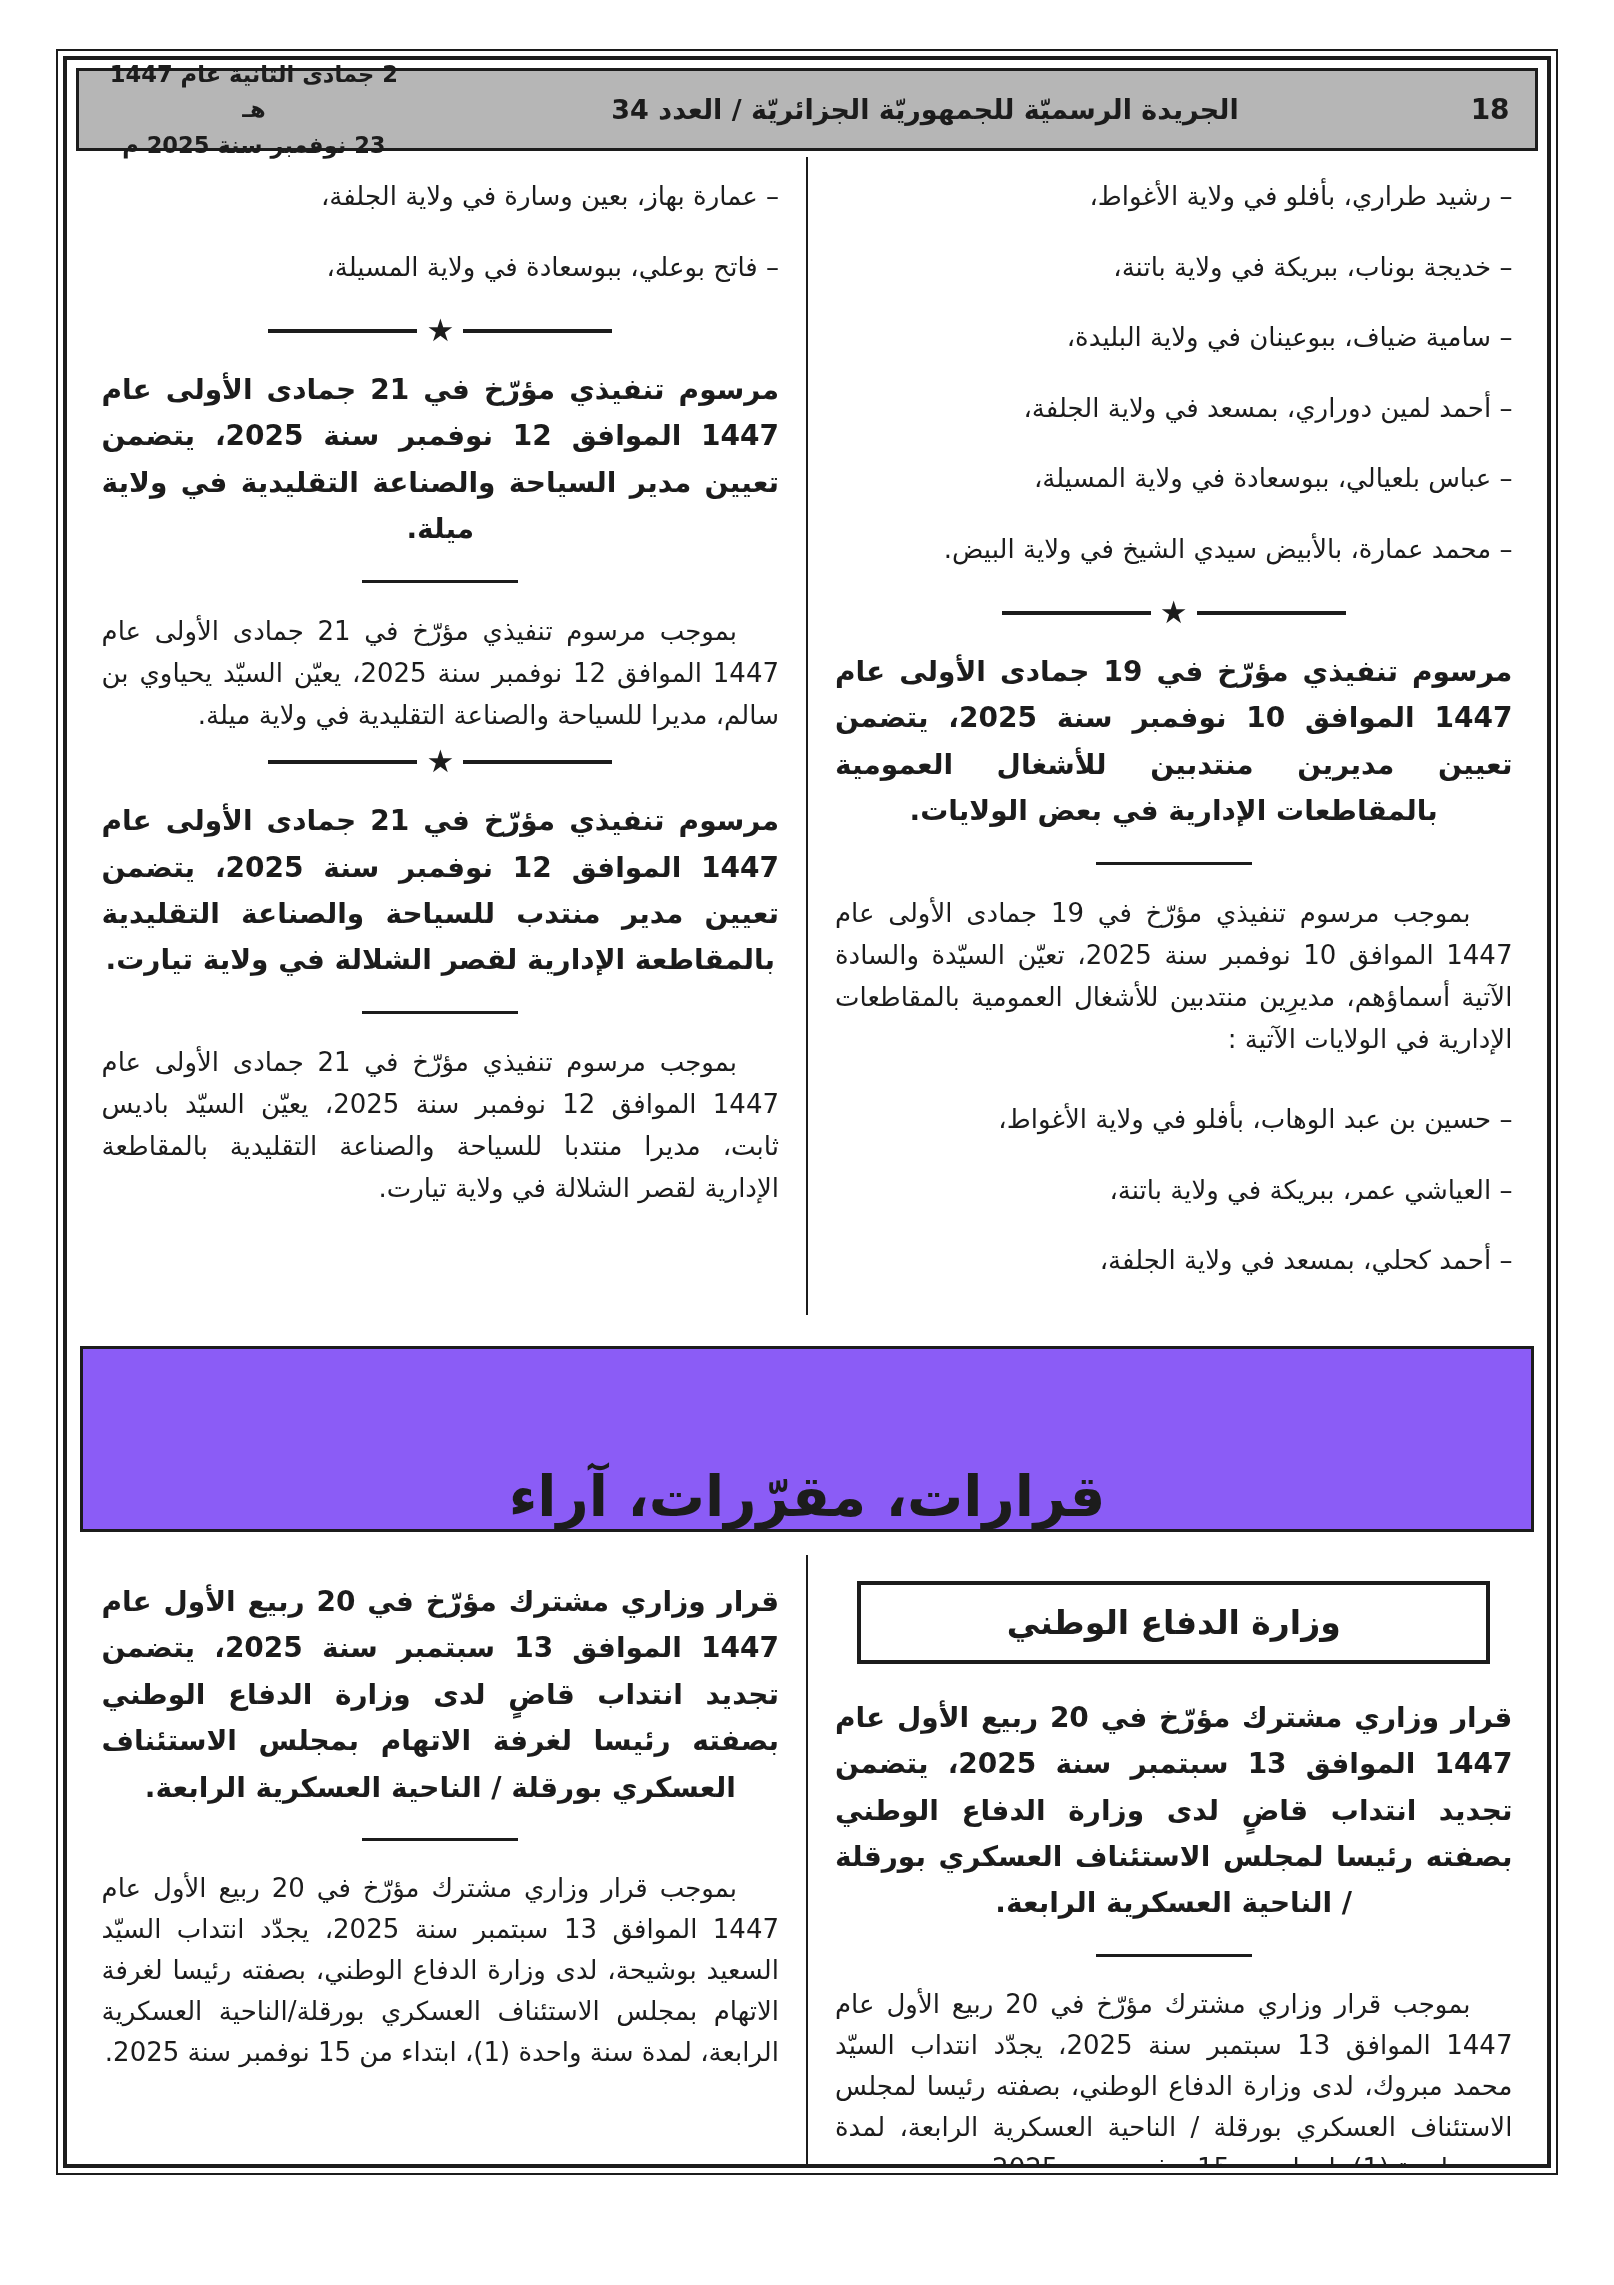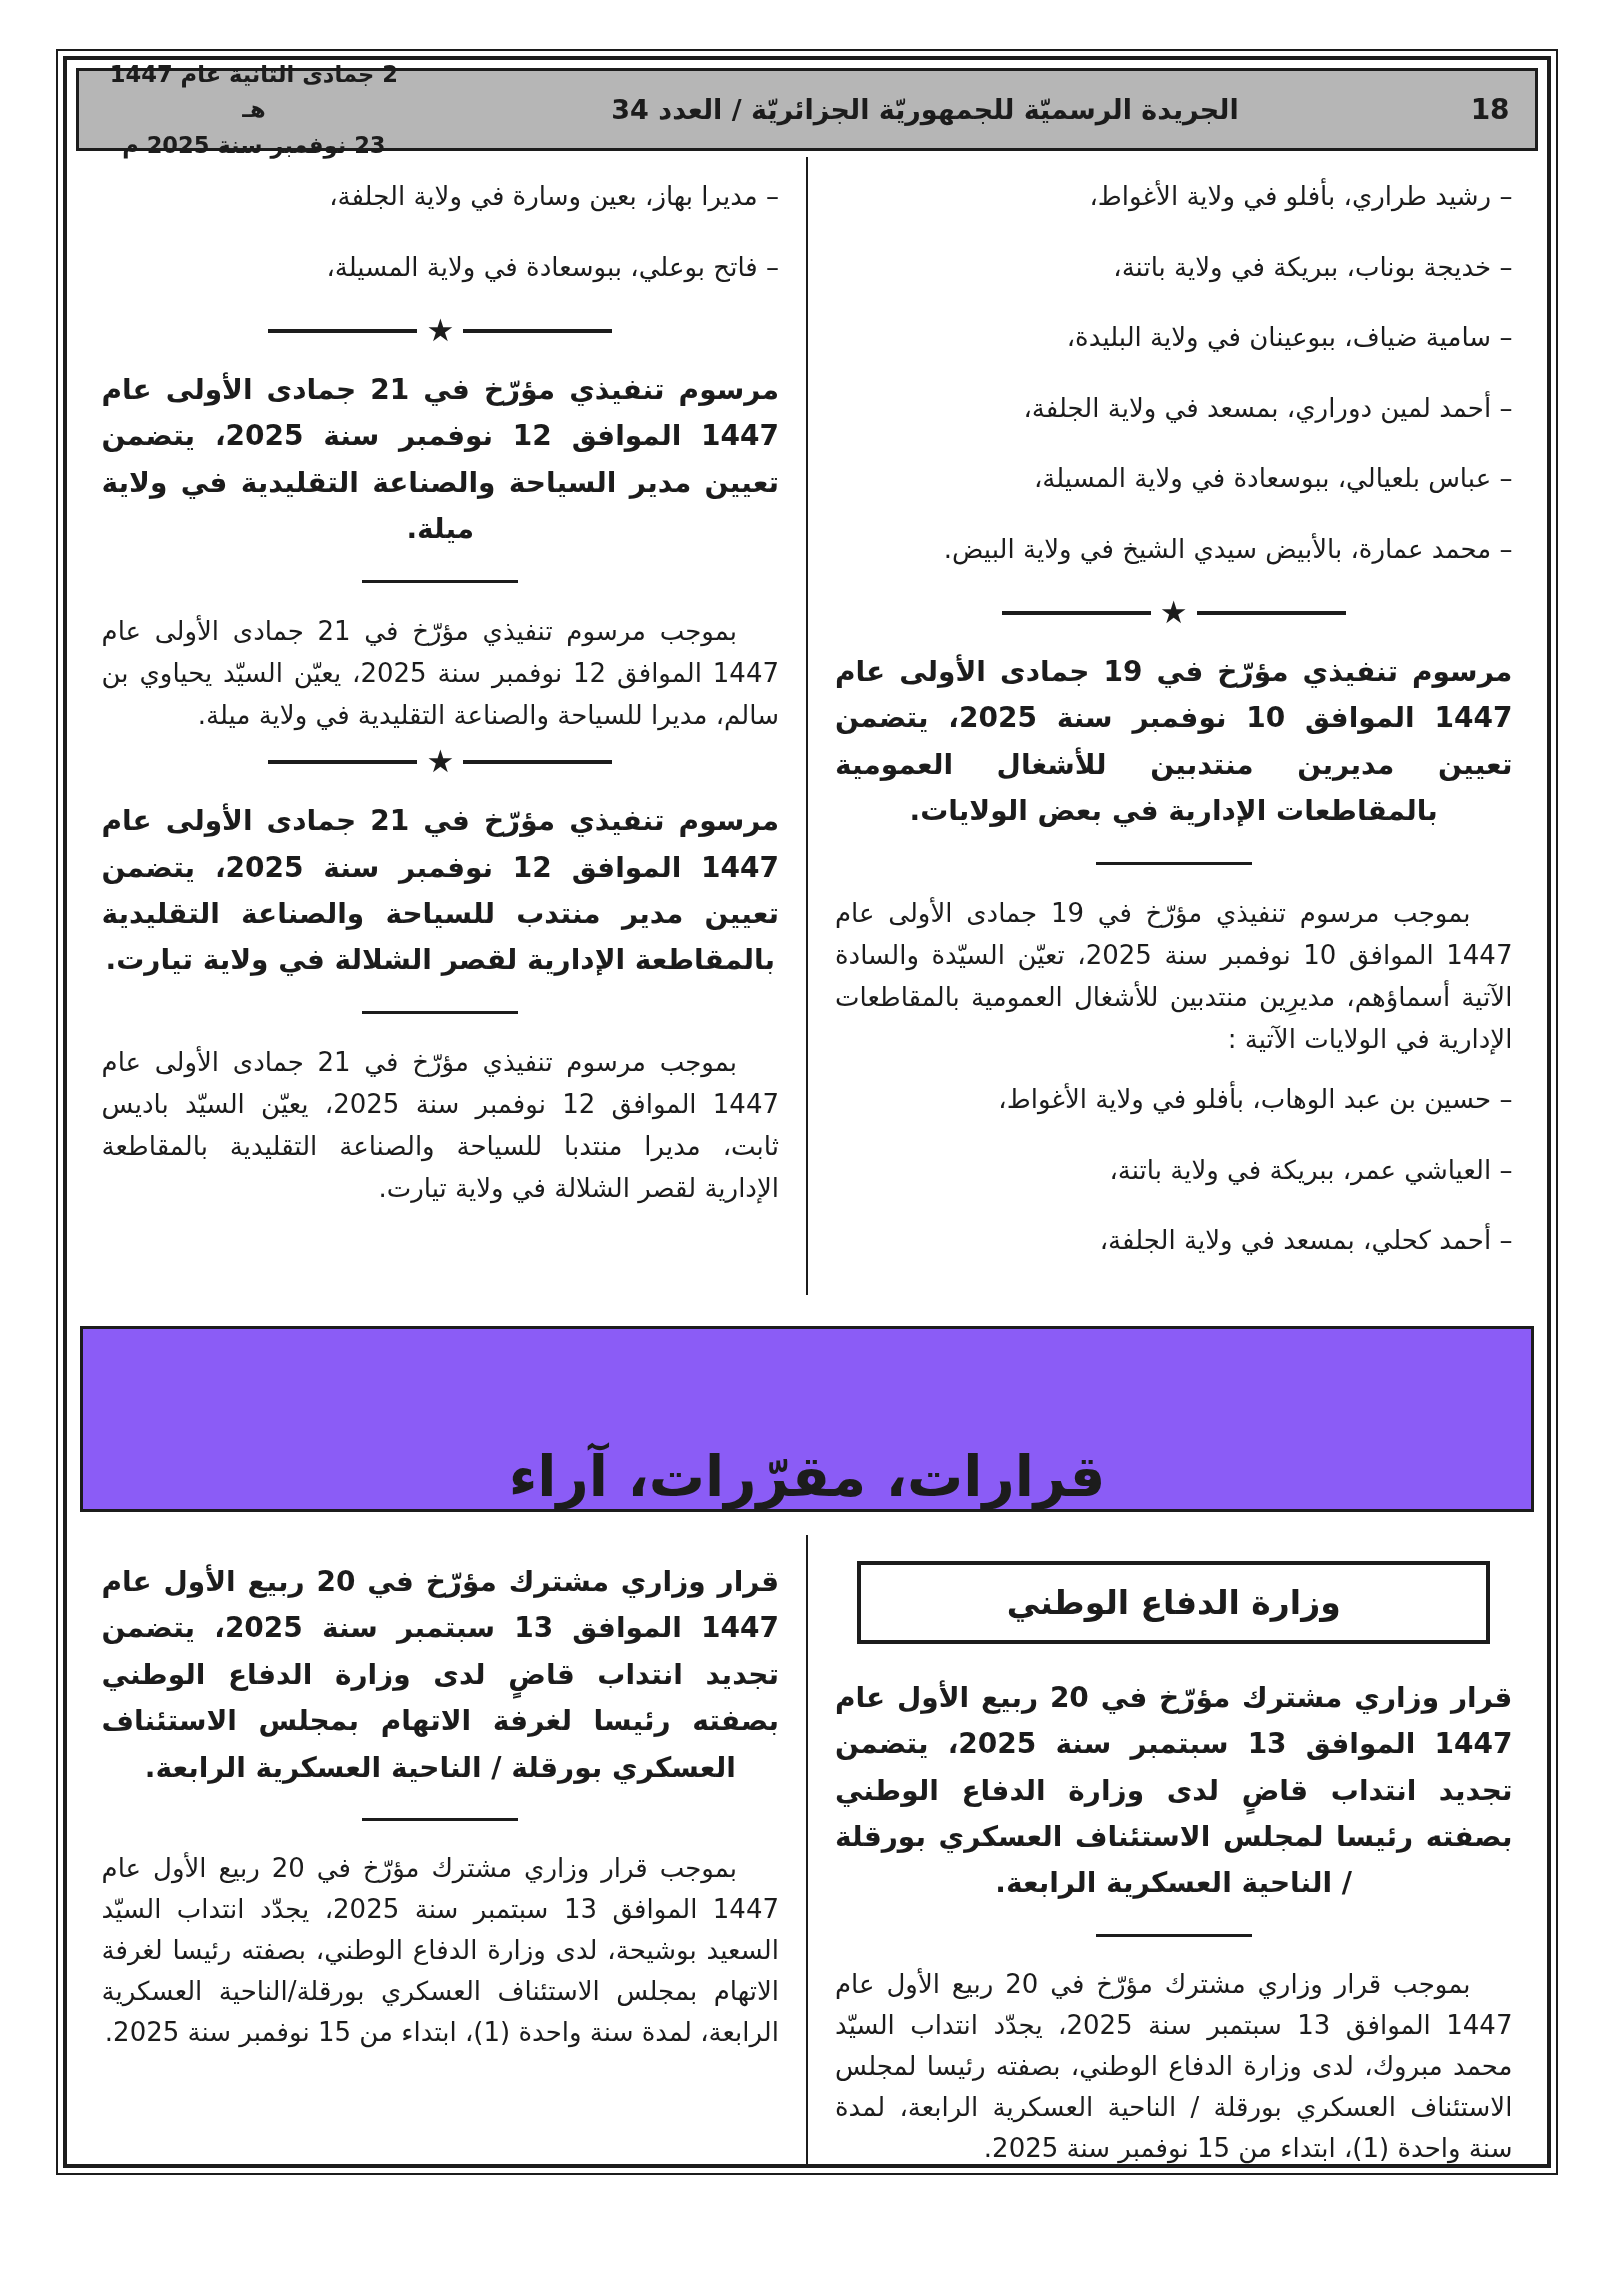--- a/index.html
+++ b/index.html
@@ -93,27 +93,27 @@
           <div class="star-divider">
             <span class="seg"></span>
             <span class="star-icon">★</span>
             <span class="seg"></span>
           </div>
 
           <p class="decree-heading">مرسوم تنفيذي مؤرّخ في 19 جمادى الأولى عام 1447 الموافق 10 نوفمبر سنة 2025، يتضمن تعيين مديرين منتدبين للأشغال العمومية بالمقاطعات الإدارية في بعض الولايات.</p>
           <div class="short-divider"></div>
           <p class="decree-body">بموجب مرسوم تنفيذي مؤرّخ في 19 جمادى الأولى عام 1447 الموافق 10 نوفمبر سنة 2025، تعيّن السيّدة والسادة الآتية أسماؤهم، مديرِين منتدبين للأشغال العمومية بالمقاطعات الإدارية في الولايات الآتية :</p>
 
-          <div class="appointment" style="margin-top:23px">– حسين بن عبد الوهاب، بأفلو في ولاية الأغواط،</div>
+          <div class="appointment" style="margin-top:43px">– حسين بن عبد الوهاب، بأفلو في ولاية الأغواط،</div>
           <div class="appointment">– العياشي عمر، ببريكة في ولاية باتنة،</div>
           <div class="appointment">– أحمد كحلي، بمسعد في ولاية الجلفة،</div>
         </div>
 
         <div class="col">
-          <div class="appointment">– مديرا بهاز، بعين وسارة في ولاية الجلفة،</div>
+          <div class="appointment">– عمارة بهاز، بعين وسارة في ولاية الجلفة،</div>
           <div class="appointment">– فاتح بوعلي، ببوسعادة في ولاية المسيلة،</div>
 
           <div class="star-divider">
             <span class="seg"></span>
             <span class="star-icon">★</span>
             <span class="seg"></span>
           </div>
 
           <p class="decree-heading">مرسوم تنفيذي مؤرّخ في 21 جمادى الأولى عام 1447 الموافق 12 نوفمبر سنة 2025، يتضمن تعيين مدير السياحة والصناعة التقليدية في ولاية ميلة.</p>
           <div class="short-divider"></div>

